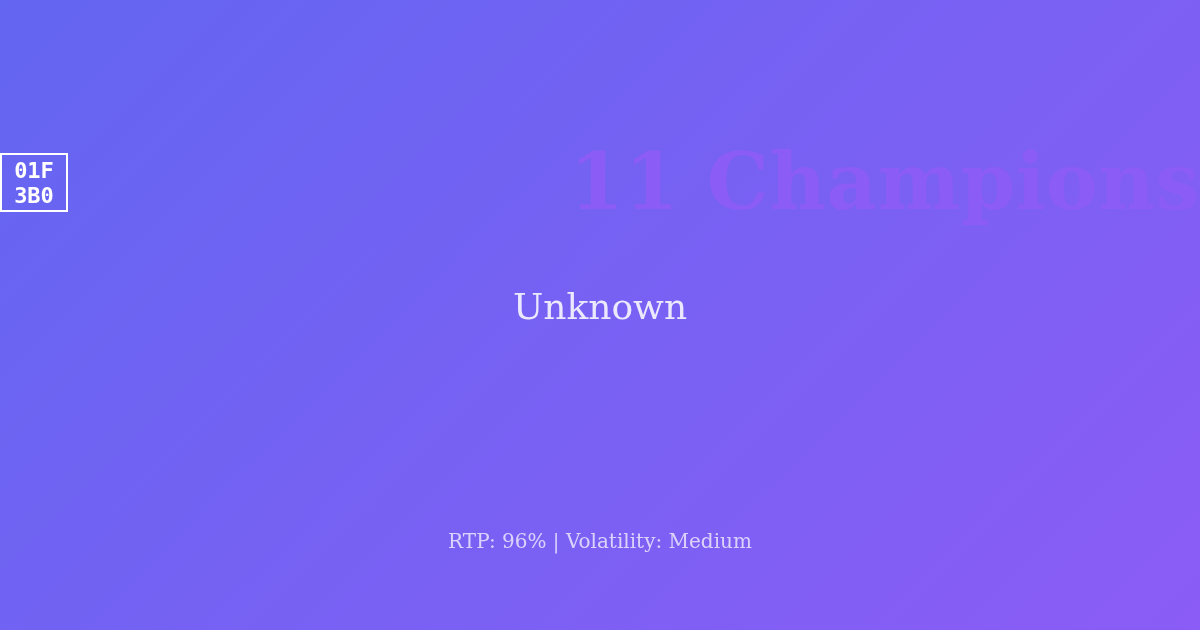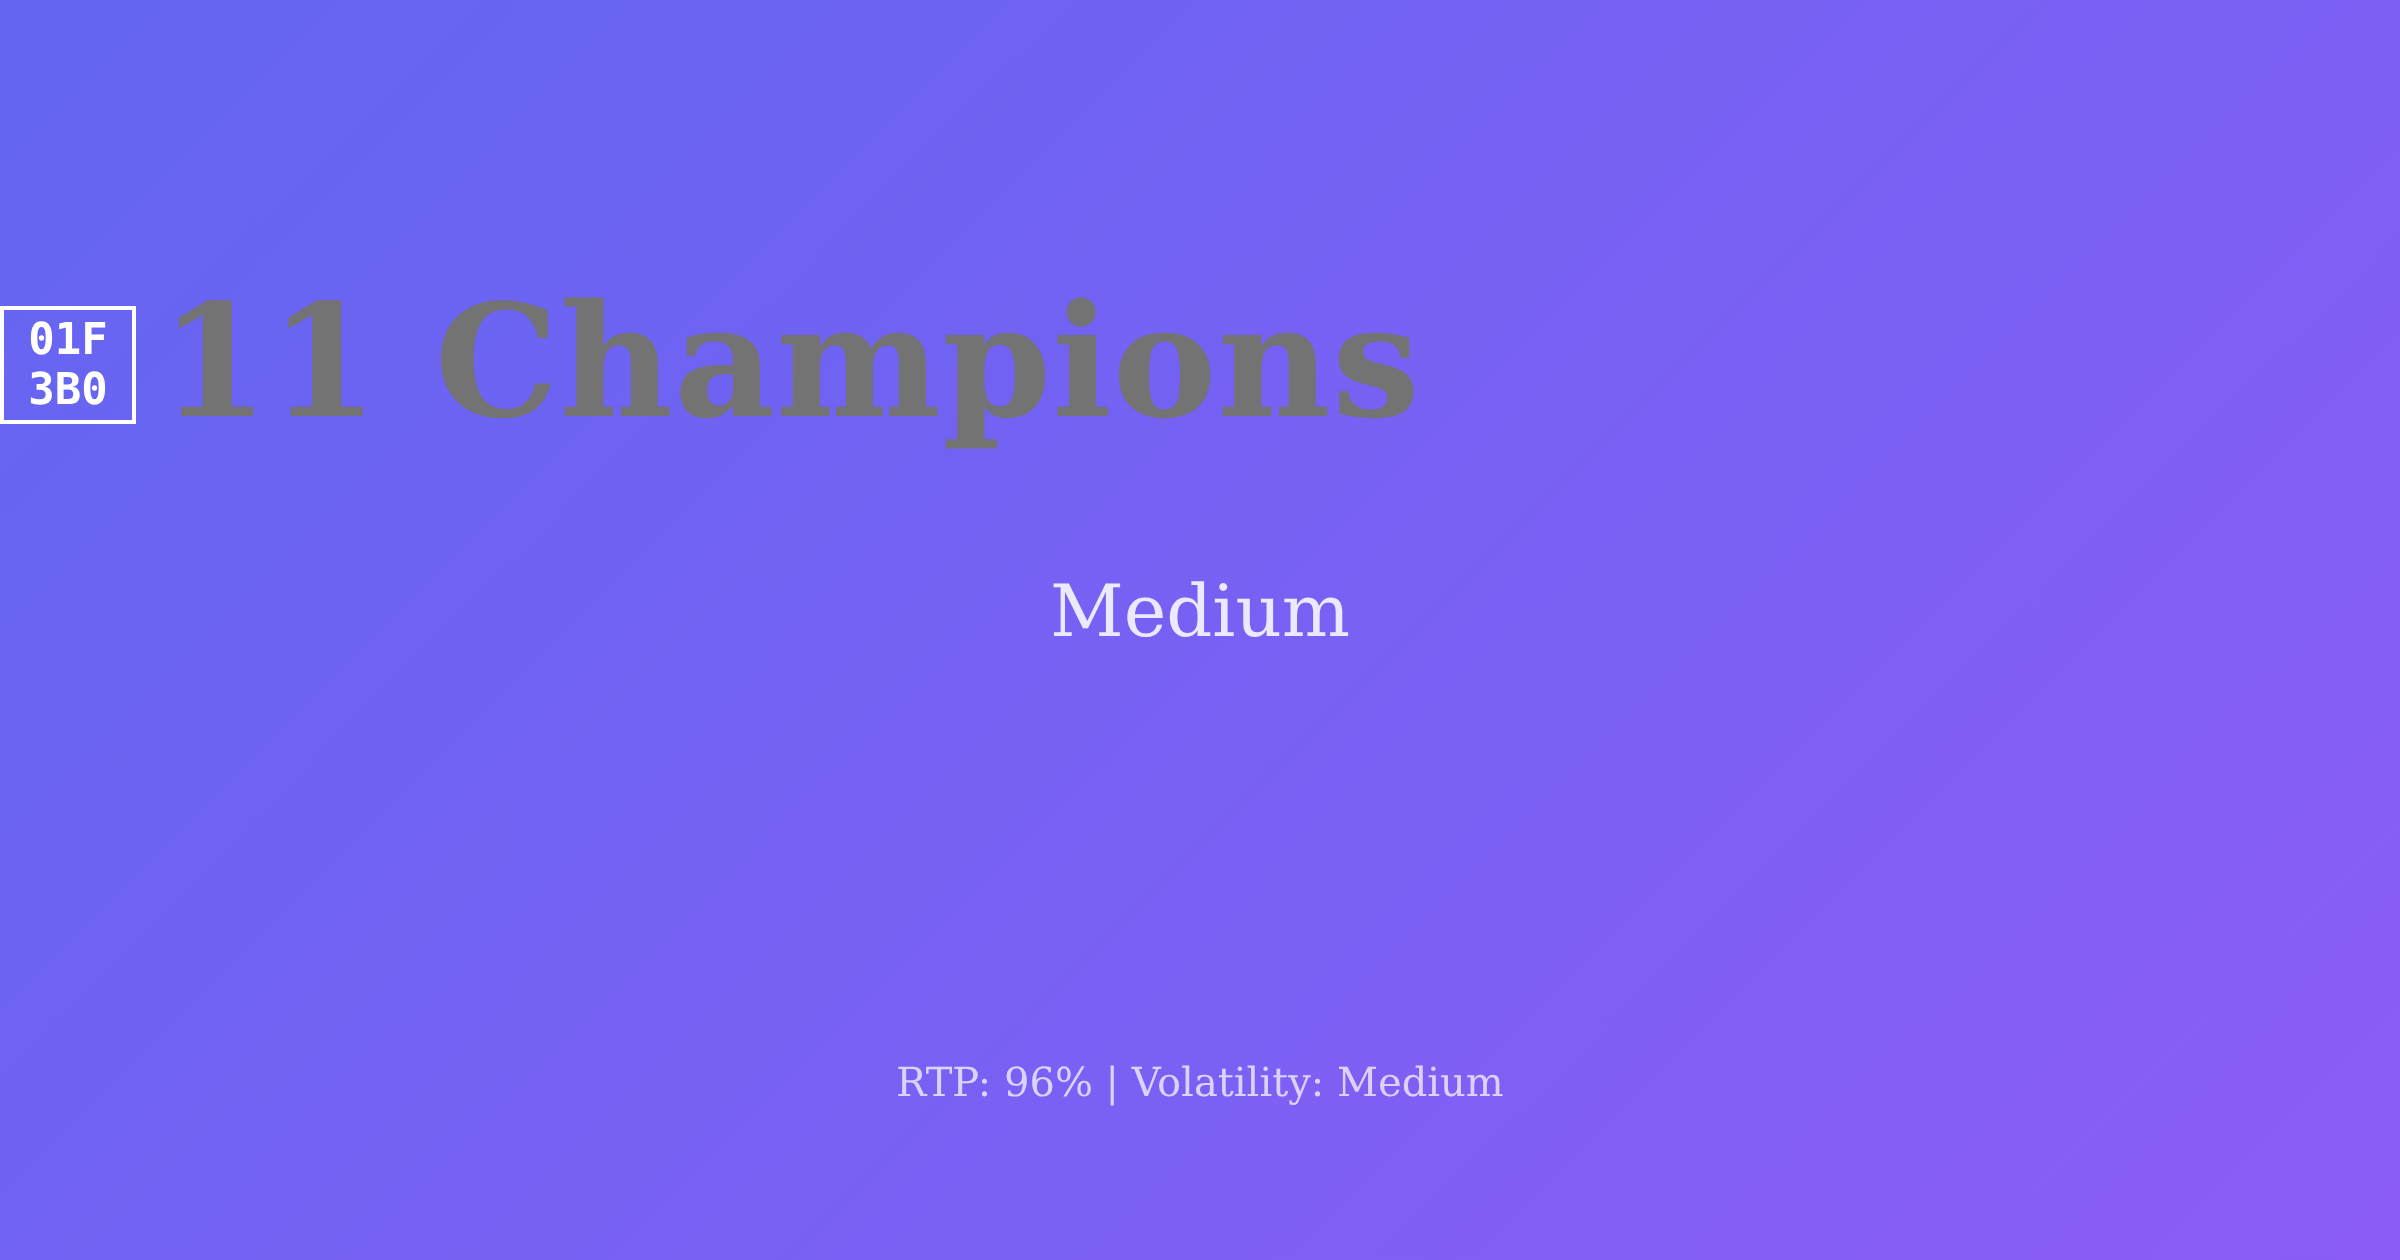--- a/index.html
+++ b/index.html
@@ -36,21 +36,21 @@
     display: flex;
     flex-direction: column;
     align-items: center;
     justify-content: center;
   }
 
   .title-row {
     display: flex;
     flex-direction: row;
     align-items: center;
-    justify-content: flex-start;
+    justify-content: space-between;
     gap: 12px;
     width: 100%;
   }
 
   
   .tofu {
     width: 68px;
     height: 59px;
     border: 2px solid #ffffff;
     display: flex;
@@ -69,21 +69,21 @@
     line-height: 25px;
     letter-spacing: 0px;
     color: #ffffff;
     display: block;
   }
 
   .game-title {
     font-family: "DejaVu Serif", "Liberation Serif", serif;
     font-size: 78px;
     font-weight: 700;
-    color: #737373;
+    color: #8b5cf6;
     line-height: 1.05;
     letter-spacing: 0.5px;
     white-space: nowrap;
   }
 
   .provider {
     font-family: "DejaVu Serif", "Liberation Serif", serif;
     font-size: 36px;
     font-weight: 400;
     color: rgba(255, 255, 255, 0.86);
@@ -118,19 +118,19 @@
 
       <div class="tofu">
         <span class="tofu-line">01F</span>
         <span class="tofu-line">3B0</span>
       </div>
 
       <h1 class="game-title">11 Champions</h1>
 
     </div>
 
-    <div class="provider">Medium</div>
+    <div class="provider">Unknown</div>
 
   </div>
 
   <div class="stats">RTP: 96% | Volatility: Medium</div>
 
 </div>
 
 </body></html>

